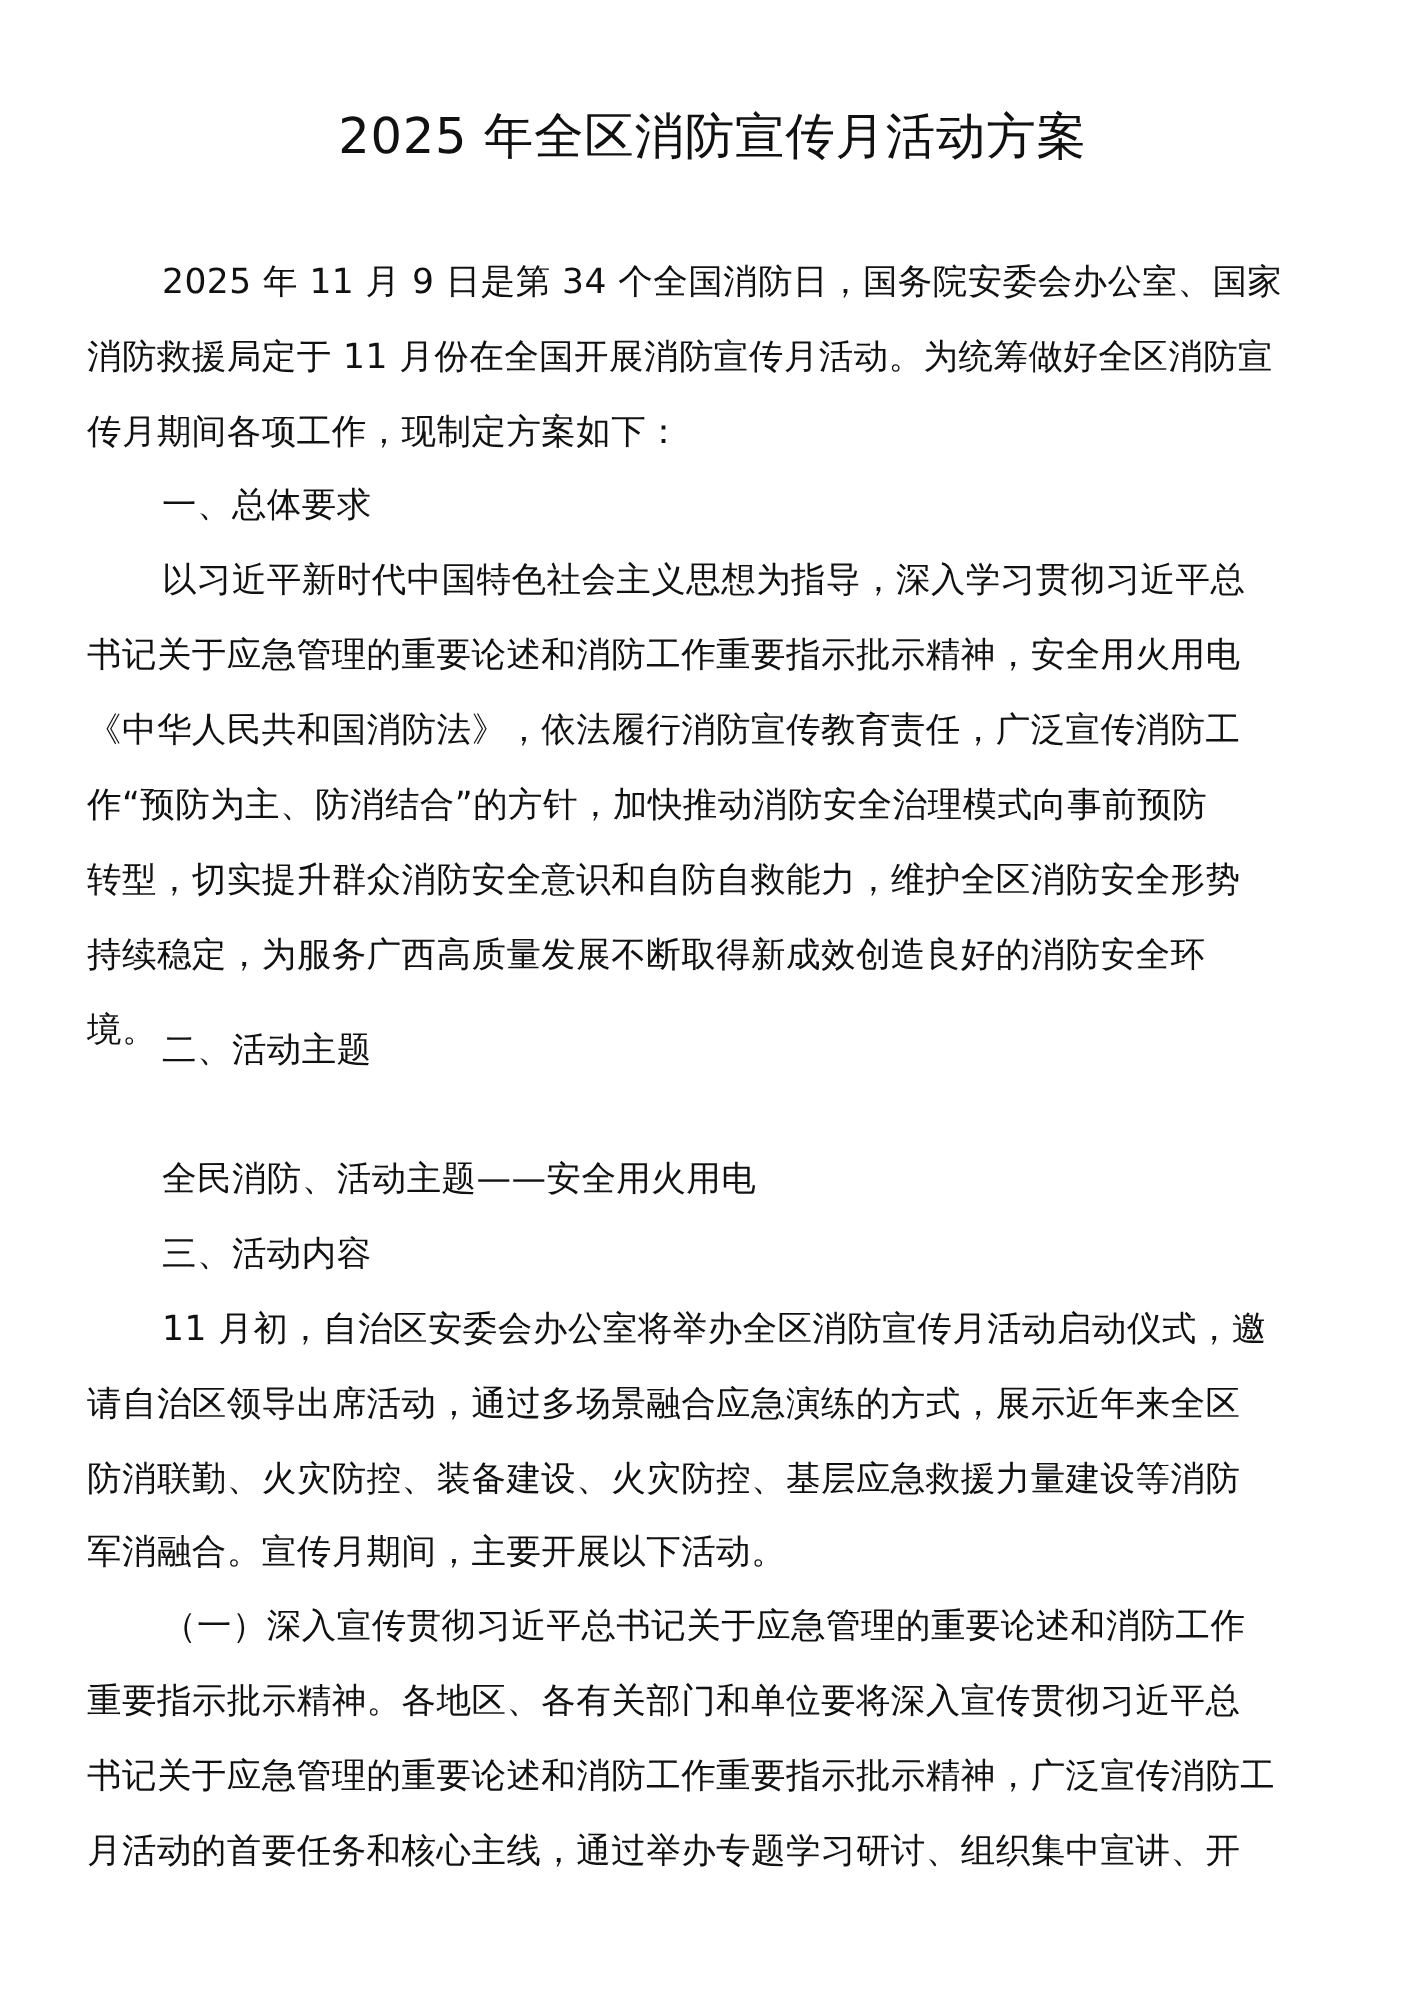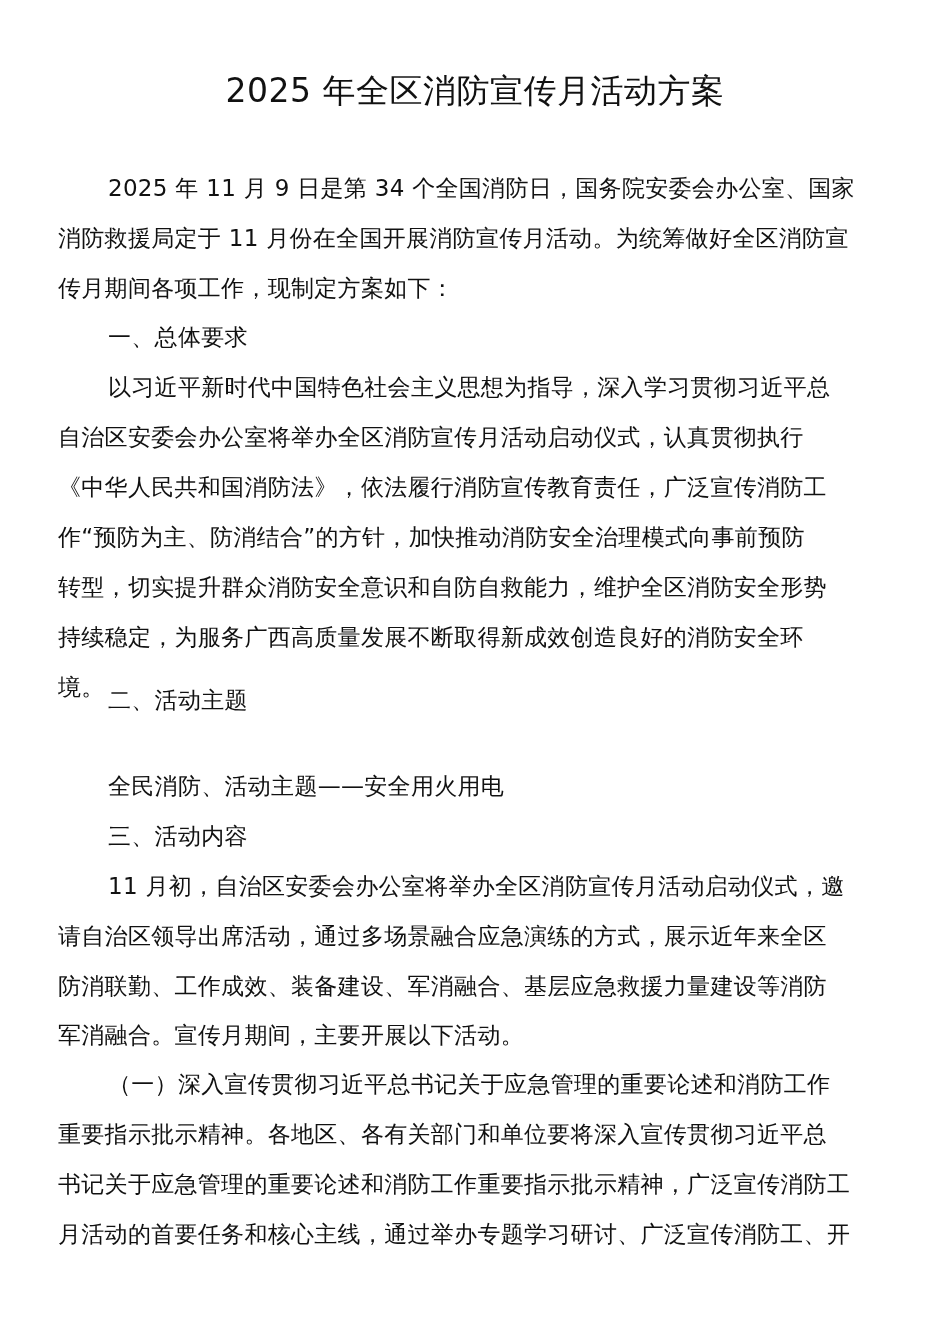--- a/index.html
+++ b/index.html
@@ -15,30 +15,30 @@
 <body>
 
 <div>
   <div class="title">2025 年全区消防宣传月活动方案</div>
 
   <div class="line indent" style="top:172px">2025 年 11 月 9 日是第 34 个全国消防日，国务院安委会办公室、国家</div>
   <div class="line" style="top:222px">消防救援局定于 11 月份在全国开展消防宣传月活动。为统筹做好全区消防宣</div>
   <div class="line" style="top:272px">传月期间各项工作，现制定方案如下：</div>
   <div class="line indent" style="top:321px">一、总体要求</div>
   <div class="line indent" style="top:371px">以习近平新时代中国特色社会主义思想为指导，深入学习贯彻习近平总</div>
-  <div class="line" style="top:421px">自治区安委会办公室将举办全区消防宣传月活动启动仪式，认真贯彻执行</div>
+  <div class="line" style="top:421px">书记关于应急管理的重要论述和消防工作重要指示批示精神，安全用火用电</div>
   <div class="line" style="top:471px">《中华人民共和国消防法》，依法履行消防宣传教育责任，广泛宣传消防工</div>
   <div class="line" style="top:521px">作“预防为主、防消结合”的方针，加快推动消防安全治理模式向事前预防</div>
   <div class="line" style="top:571px">转型，切实提升群众消防安全意识和自防自救能力，维护全区消防安全形势</div>
   <div class="line" style="top:621px">持续稳定，为服务广西高质量发展不断取得新成效创造良好的消防安全环</div>
   <div class="line" style="top:671px">境。</div>
   <div class="line indent" style="top:684px">二、活动主题</div>
   <div class="line indent" style="top:770px">全民消防、活动主题——安全用火用电</div>
   <div class="line indent" style="top:820px">三、活动内容</div>
   <div class="line indent" style="top:870px">11 月初，自治区安委会办公室将举办全区消防宣传月活动启动仪式，邀</div>
   <div class="line" style="top:920px">请自治区领导出席活动，通过多场景融合应急演练的方式，展示近年来全区</div>
-  <div class="line" style="top:970px">防消联勤、工作成效、装备建设、军消融合、基层应急救援力量建设等消防</div>
+  <div class="line" style="top:970px">防消联勤、火灾防控、装备建设、火灾防控、基层应急救援力量建设等消防</div>
   <div class="line" style="top:1019px">军消融合。宣传月期间，主要开展以下活动。</div>
   <div class="line indent" style="top:1068px">（一）深入宣传贯彻习近平总书记关于应急管理的重要论述和消防工作</div>
   <div class="line" style="top:1118px">重要指示批示精神。各地区、各有关部门和单位要将深入宣传贯彻习近平总</div>
   <div class="line" style="top:1168px">书记关于应急管理的重要论述和消防工作重要指示批示精神，广泛宣传消防工</div>
-  <div class="line" style="top:1218px">月活动的首要任务和核心主线，通过举办专题学习研讨、广泛宣传消防工、开</div>
+  <div class="line" style="top:1218px">月活动的首要任务和核心主线，通过举办专题学习研讨、组织集中宣讲、开</div>
 </div>
 
 </body></html>

